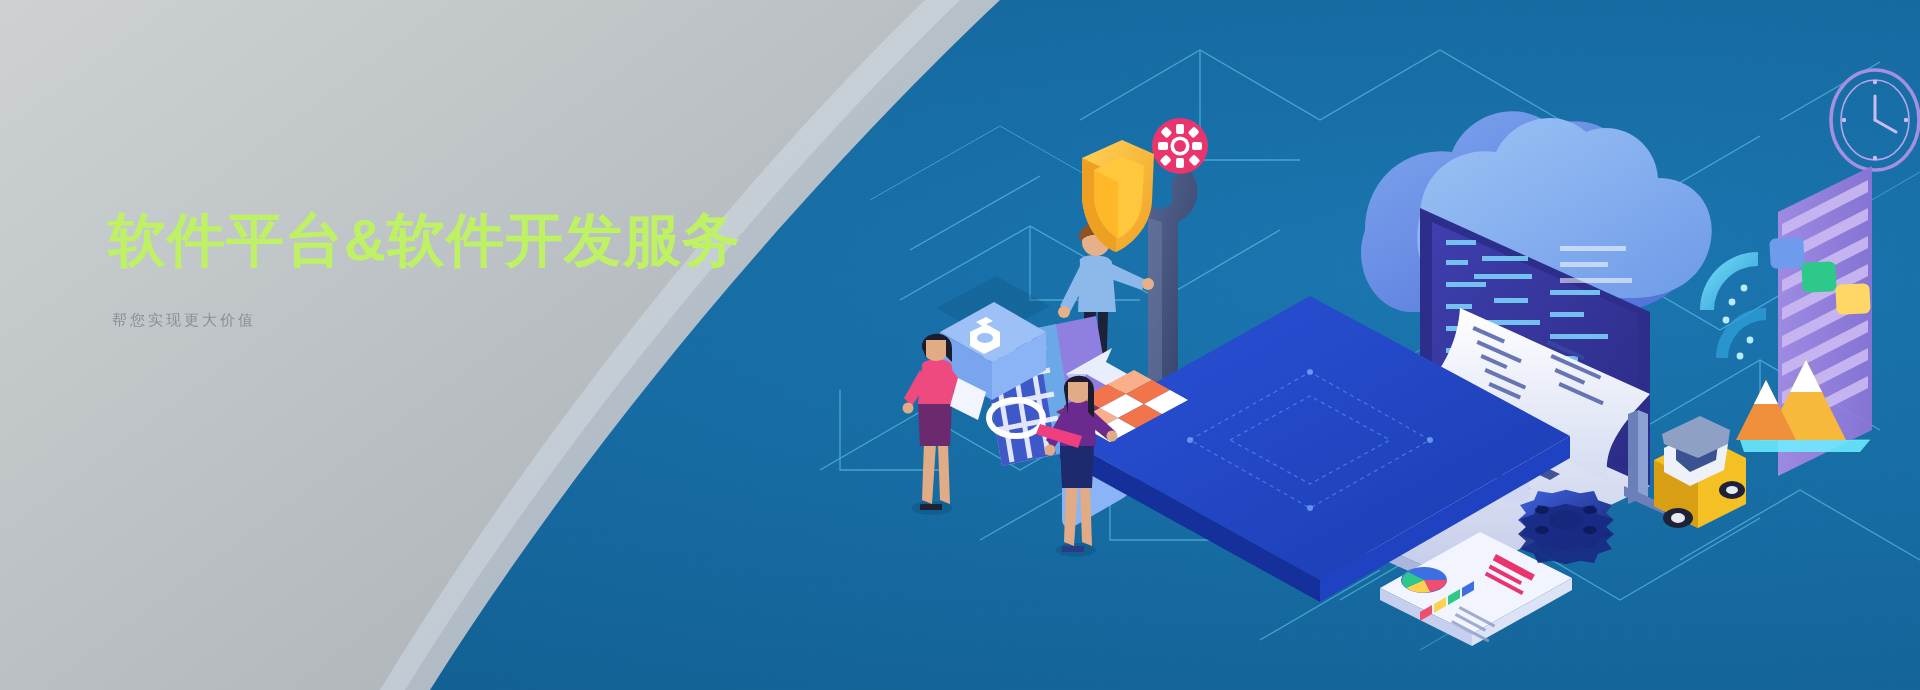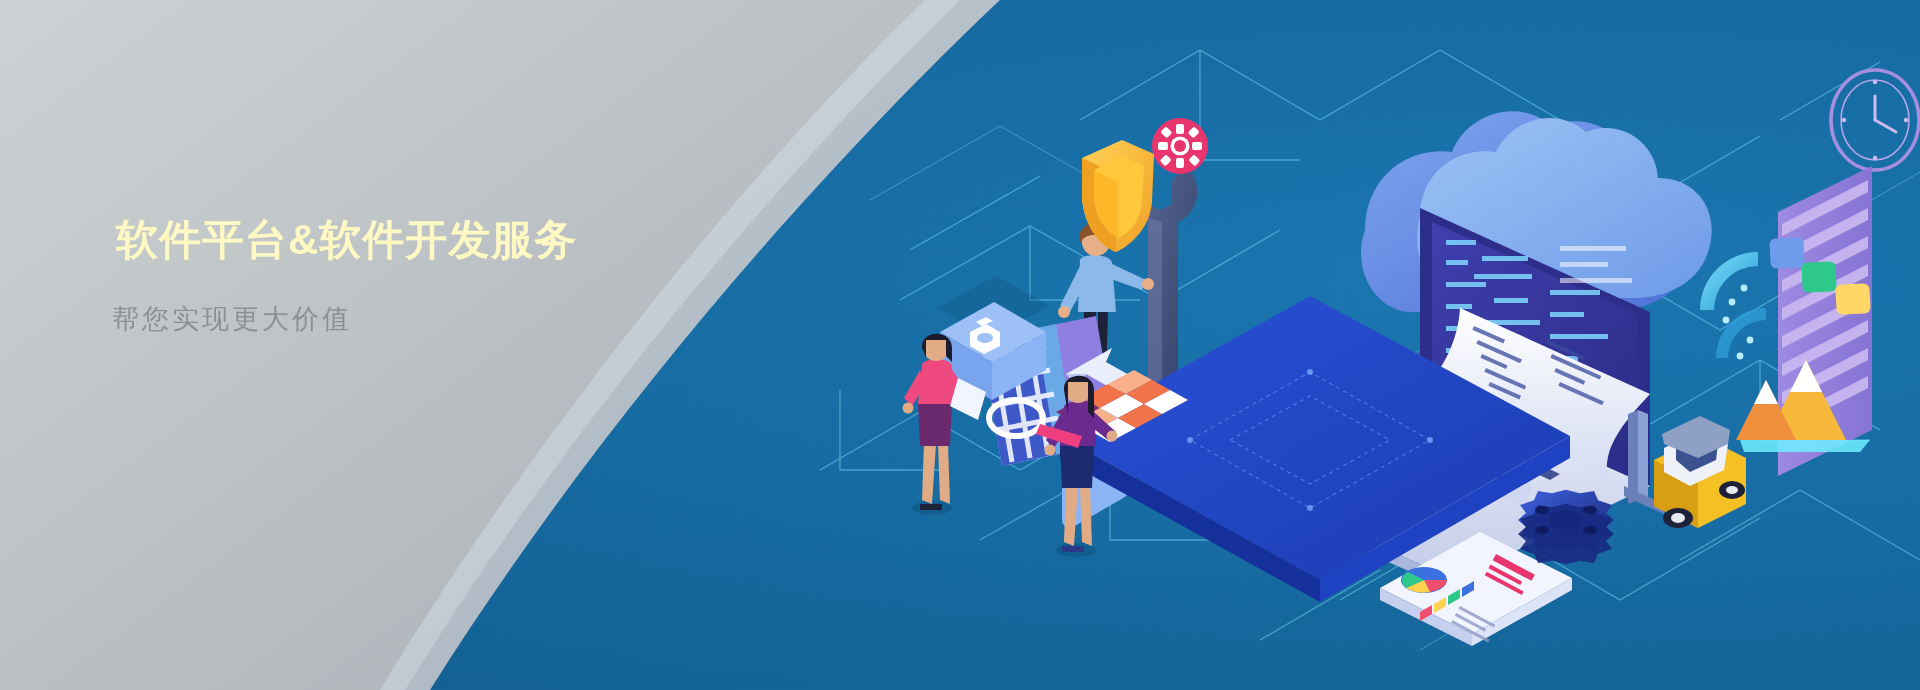--- a/index.html
+++ b/index.html
@@ -22,25 +22,25 @@
       repeating-linear-gradient(90deg, rgba(0,0,0,.03) 0 1px, transparent 1px 3px);
   }
 
   
   .circuit{position:absolute;left:780px;top:0;width:1140px;height:690px;}
   .grey-band{position:absolute;left:0;top:0;width:1000px;height:690px;}
 
   
   .copy{position:absolute;left:108px;top:208px;width:760px;}
   .headline{
-    font-size:42px;line-height:1.12;font-weight:700;color:#fef9c3;
-    letter-spacing:1px;white-space:nowrap;margin:8px;
+    font-size:58px;line-height:1.12;font-weight:700;color:#bef264;
+    letter-spacing:1px;white-space:nowrap;margin:0;
   }
   .subline{
-    margin:38px 0 0 4px;font-size:27px;font-weight:400;color:#8b9094;
+    margin:38px 0 0 4px;font-size:15px;font-weight:400;color:#8b9094;
     letter-spacing:3px;
   }
 
   
   .illus{position:absolute;left:860px;top:40px;width:1060px;height:620px;}
   .illus svg{display:block;}
 </style>
 </head>
 <body>
 

